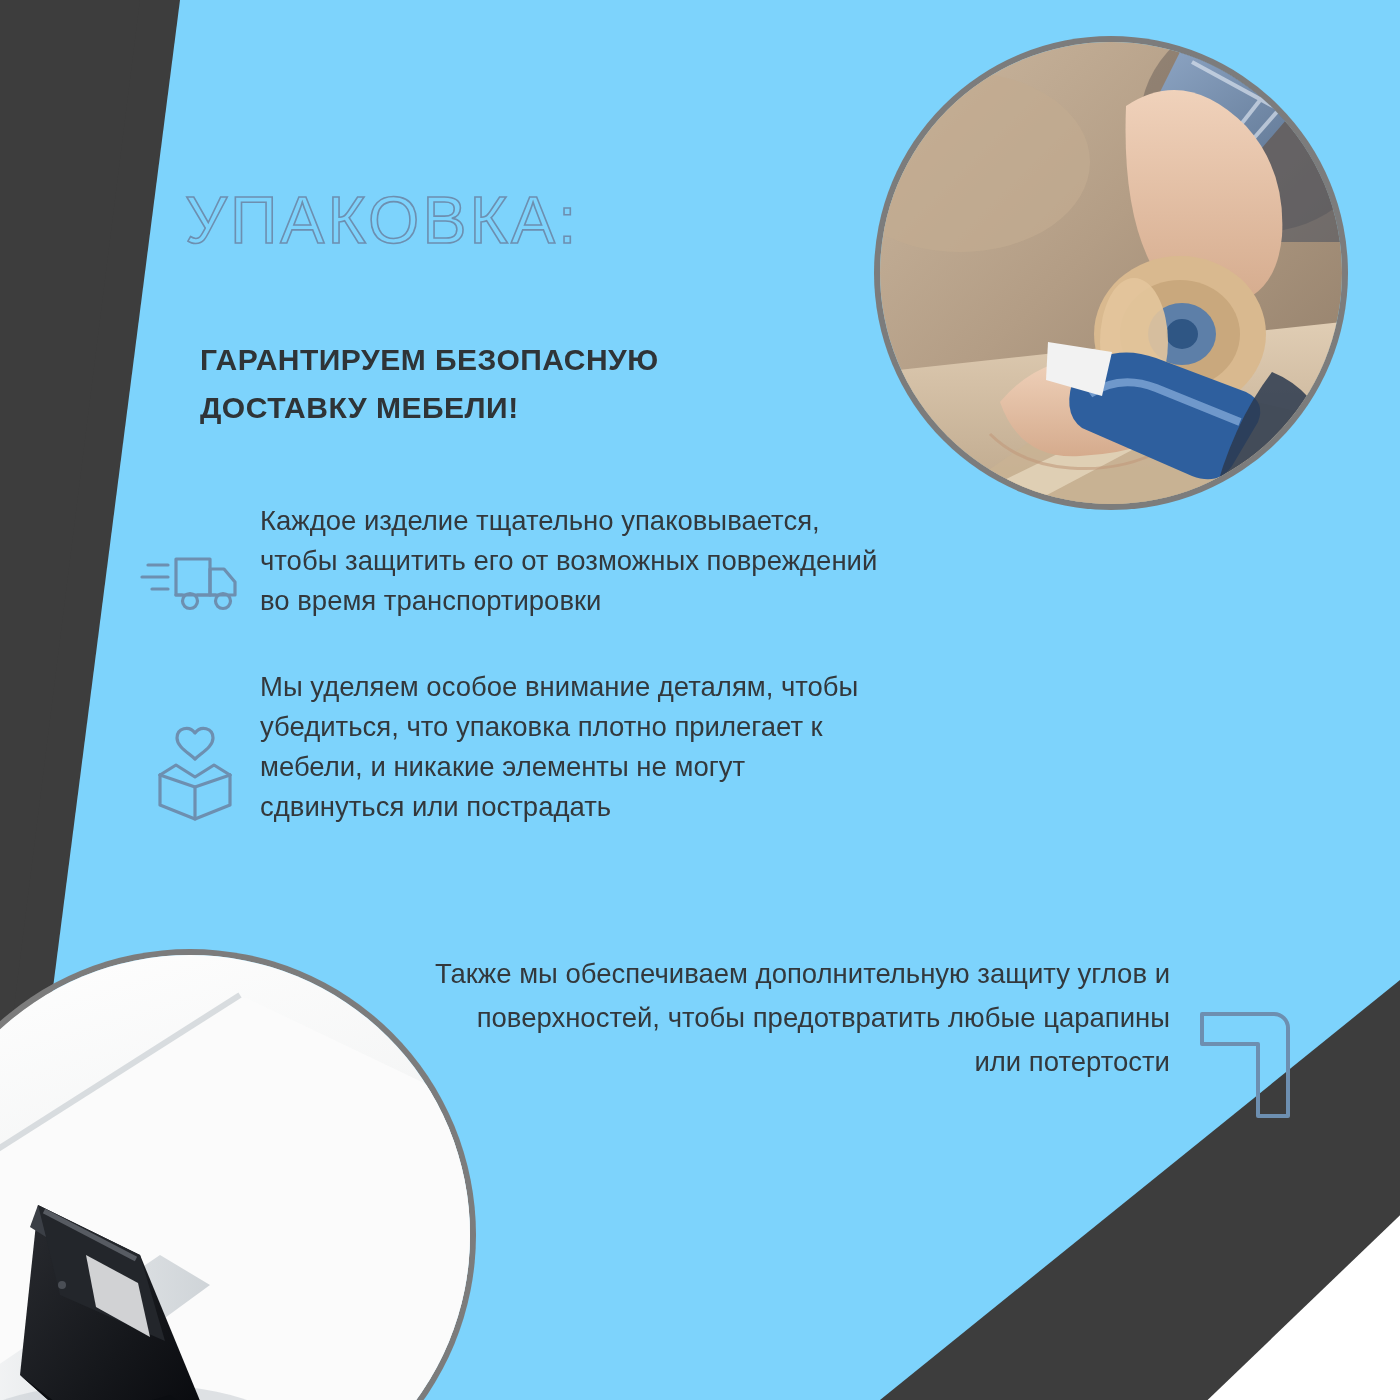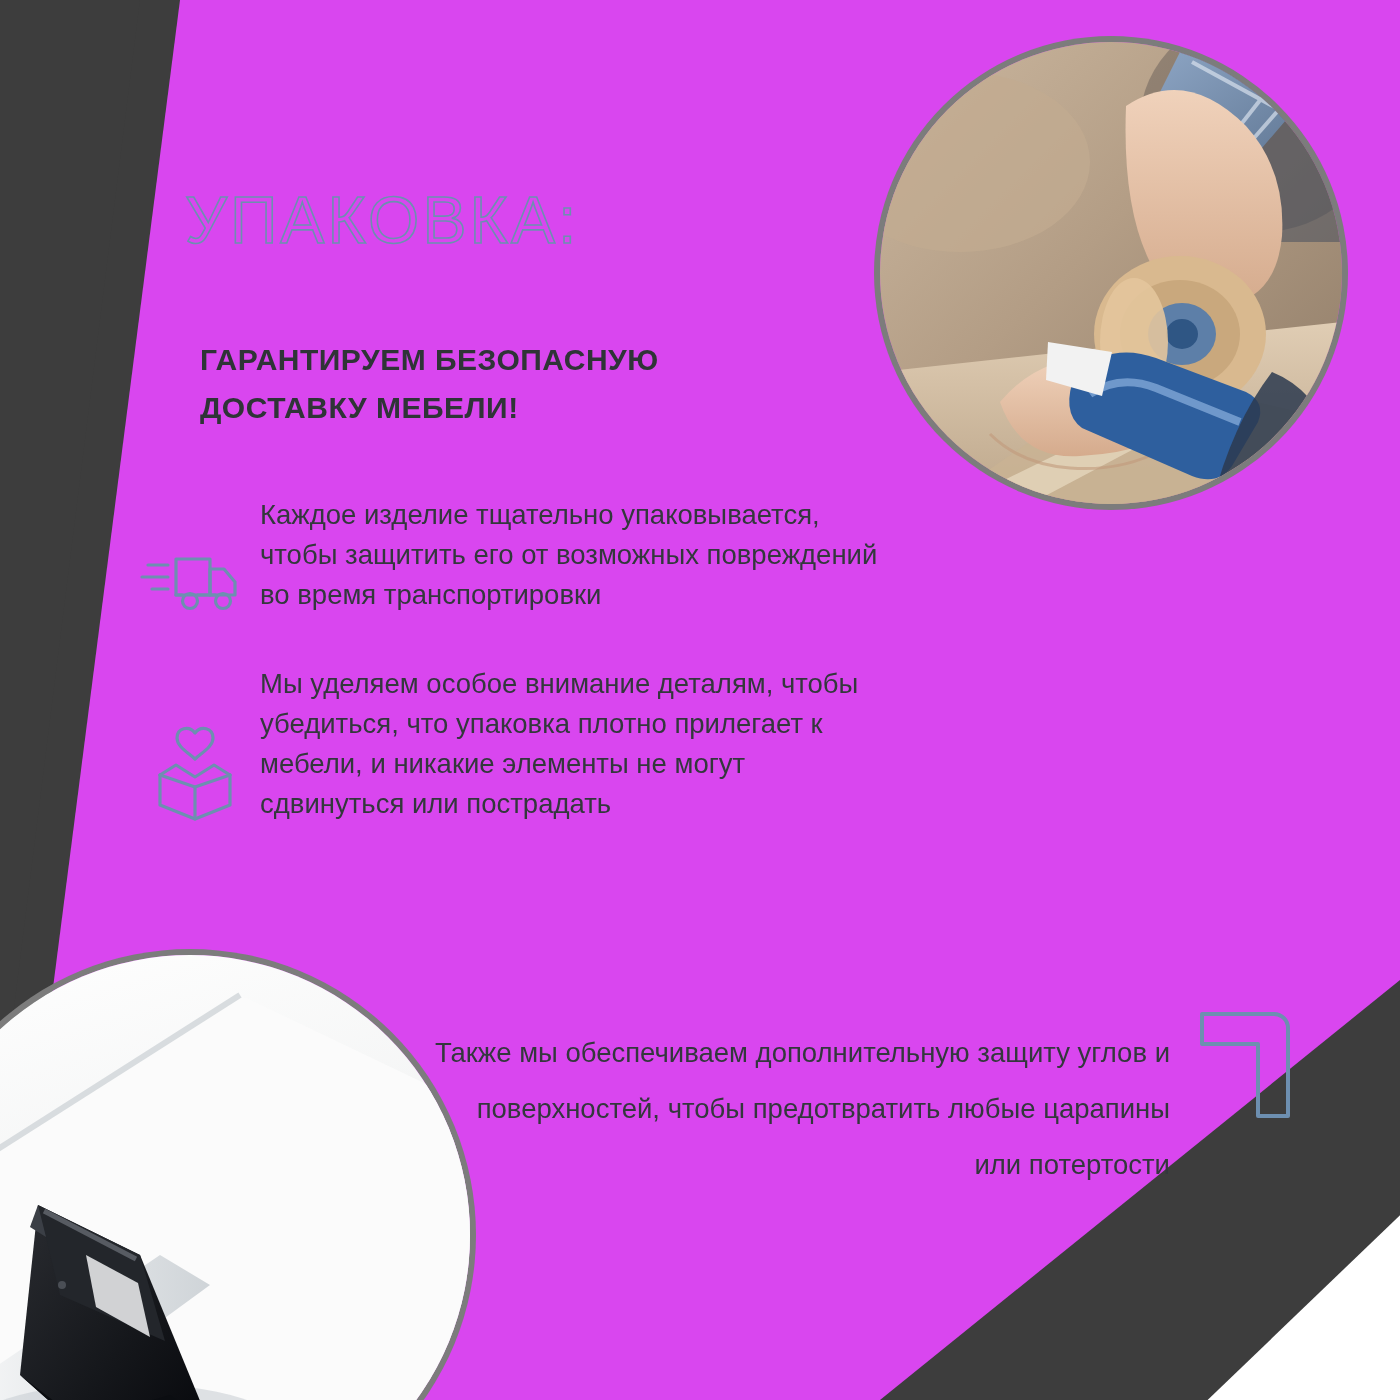--- a/index.html
+++ b/index.html
@@ -8,21 +8,21 @@
     background: #ffffff;
   }
   body {
     font-family: "Liberation Sans", sans-serif;
   }
   .canvas {
     position: relative;
     width: 1400px;
     height: 1400px;
     overflow: hidden;
-    background: #d946ef;
+    background: #7dd3fc;
   }
 
   
   .corner-tl {
     position: absolute;
     top: 0; left: 0;
     width: 260px;
     height: 1400px;
     background: #3d3d3d;
     clip-path: polygon(0 0, 180px 0, 0 1400px, 0 1400px);
@@ -82,21 +82,21 @@
     letter-spacing: 0.5px;
     font-weight: 700;
     color: #2f3437;
     width: 620px;
   }
 
   
   .bullet {
     position: absolute;
     display: flex;
-    align-items: flex-start;
+    align-items: center;
   }
   .bullet .icon {
     flex: 0 0 auto;
     width: 130px;
     display: flex;
     justify-content: center;
     align-items: center;
   }
   .bullet .text {
     font-size: 27.5px;
@@ -106,25 +106,25 @@
   }
   #bullet-1 { left: 130px; top: 495px; width: 760px; }
   #bullet-1 .icon { padding-top: 42px; }
   #bullet-2 { left: 130px; top: 664px; width: 760px; }
   #bullet-2 .icon { padding-top: 55px; }
 
   
   .bottom-note {
     position: absolute;
     left: 430px;
-    top: 1025px;
+    top: 952px;
     width: 740px;
     text-align: right;
     font-size: 27.5px;
-    line-height: 56px;
+    line-height: 44px;
     color: #33383c;
   }
   .corner-icon {
     position: absolute;
     left: 1190px;
     top: 1000px;
   }
 
   
   .photo {

